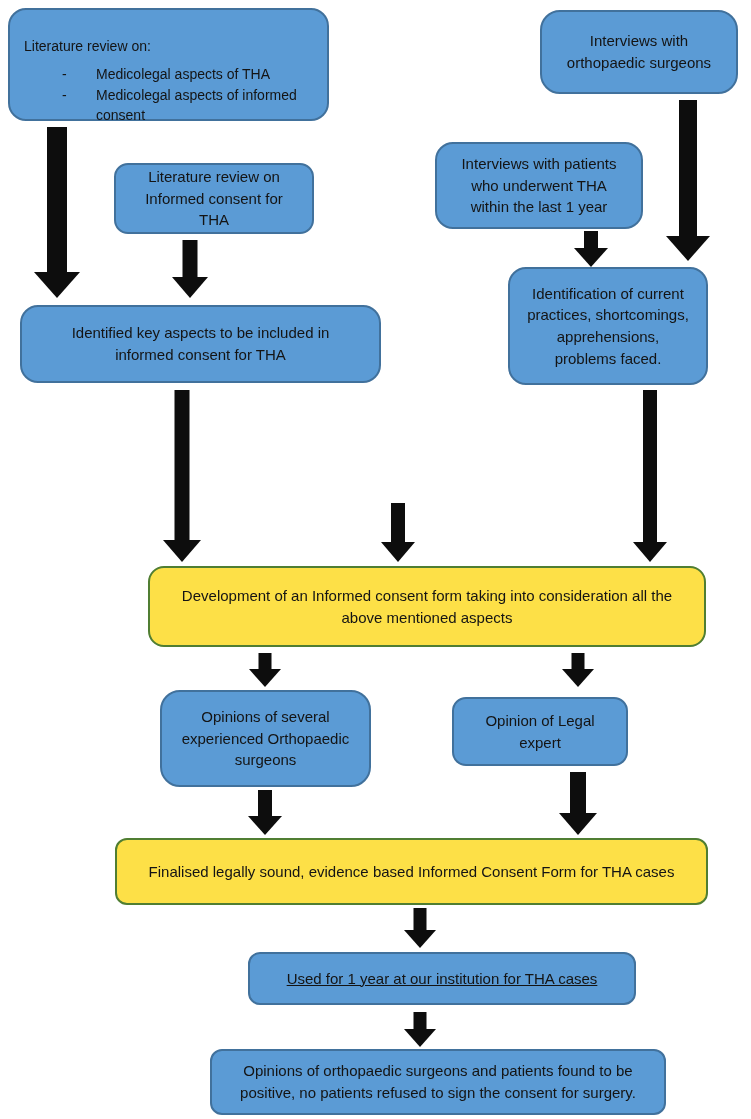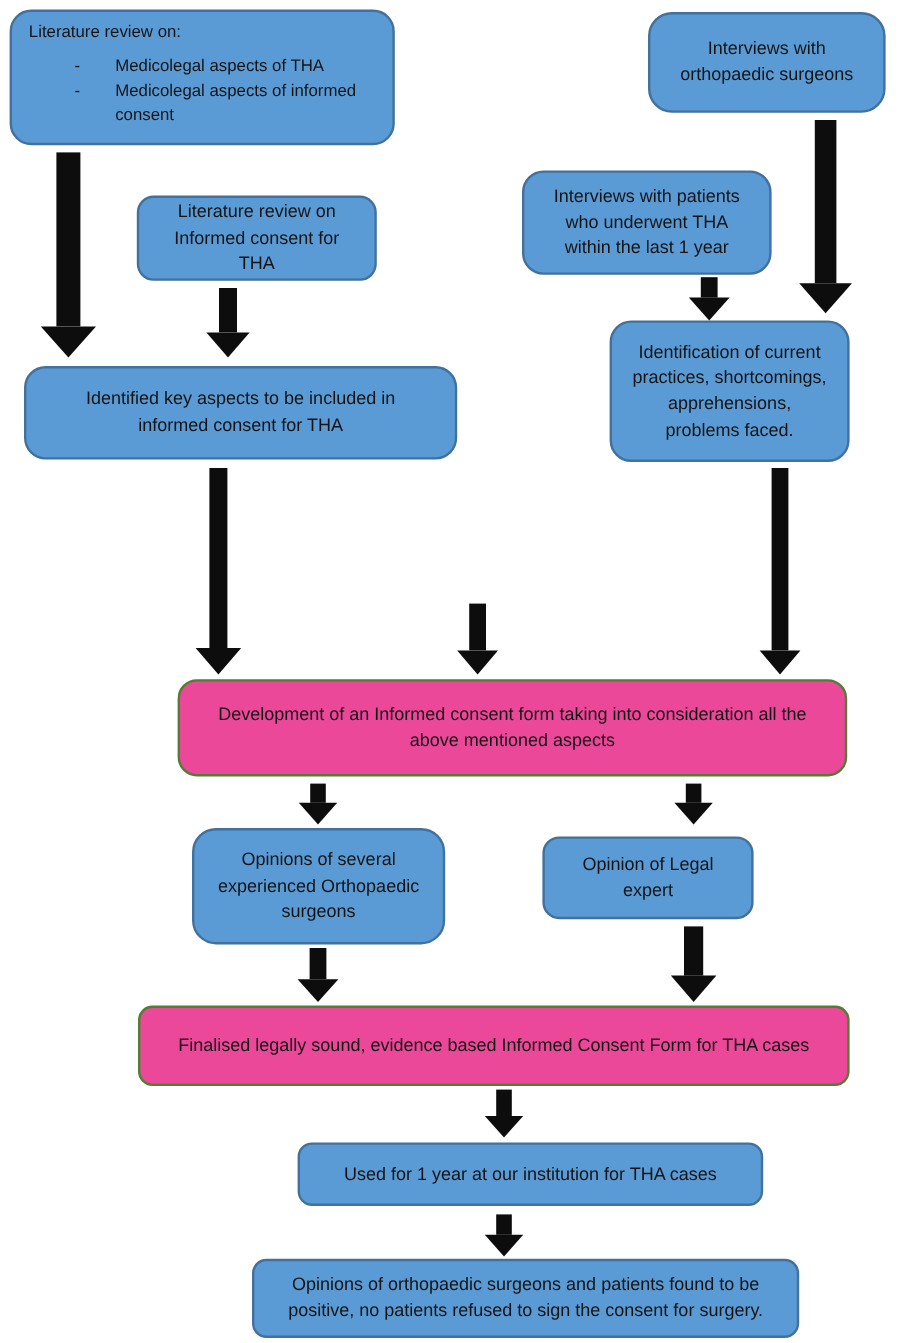--- a/index.html
+++ b/index.html
@@ -20,28 +20,28 @@
     color: #141414;
     font-size: 15px;
     line-height: 1.45;
     display: flex;
     align-items: center;
     justify-content: center;
     text-align: center;
     padding: 6px 14px;
   }
   .node.green {
-    background: #ec4899;
+    background: #fde047;
     border-color: #507e32;
   }
   .node.list {
     display: block;
     text-align: left;
     font-size: 14px;
-    padding: 6px 14px;
+    padding: 26px 14px;
   }
   .node.list .bullets { margin-top: 8px; }
   .node.list .bullet { display: flex; padding-left: 38px; }
   .node.list .dash { width: 34px; flex: 0 0 34px; }
   .arrow { position: absolute; }
   .arrow .shaft {
     position: absolute;
     top: 0;
     left: 50%;
     transform: translateX(-50%);
@@ -108,21 +108,21 @@
   </div>
 
   <div class="node" style="left:452px; top:697px; width:176px; height:69px; border-radius:14px;">
     <span>Opinion of Legal expert</span>
   </div>
 
   <div class="node green" style="left:115px; top:838px; width:593px; height:67px; border-radius:12px;">
     <span>Finalised legally sound, evidence based Informed Consent Form for THA cases</span>
   </div>
 
-  <div class="node" style="left:248px; top:952px; width:388px; height:53px; border-radius:12px;">
+  <div class="node" style="left:248px; top:952px; width:388px; height:53px; border-radius:12px;text-decoration:underline;">
     <span>Used for 1 year at our institution for THA cases</span>
   </div>
 
   <div class="node" style="left:210px; top:1049px; width:456px; height:66px; border-radius:12px;">
     <span>Opinions of orthopaedic surgeons and patients found to be positive, no patients refused to sign the consent for surgery.</span>
   </div>
 
   <div class="arrow" style="left:34px; top:127px; width:46px; height:171px;">
     <div class="shaft" style="width:20px; height:145px;"></div>
     <div class="head" style="border-width:26px 23px 0 23px;"></div>

